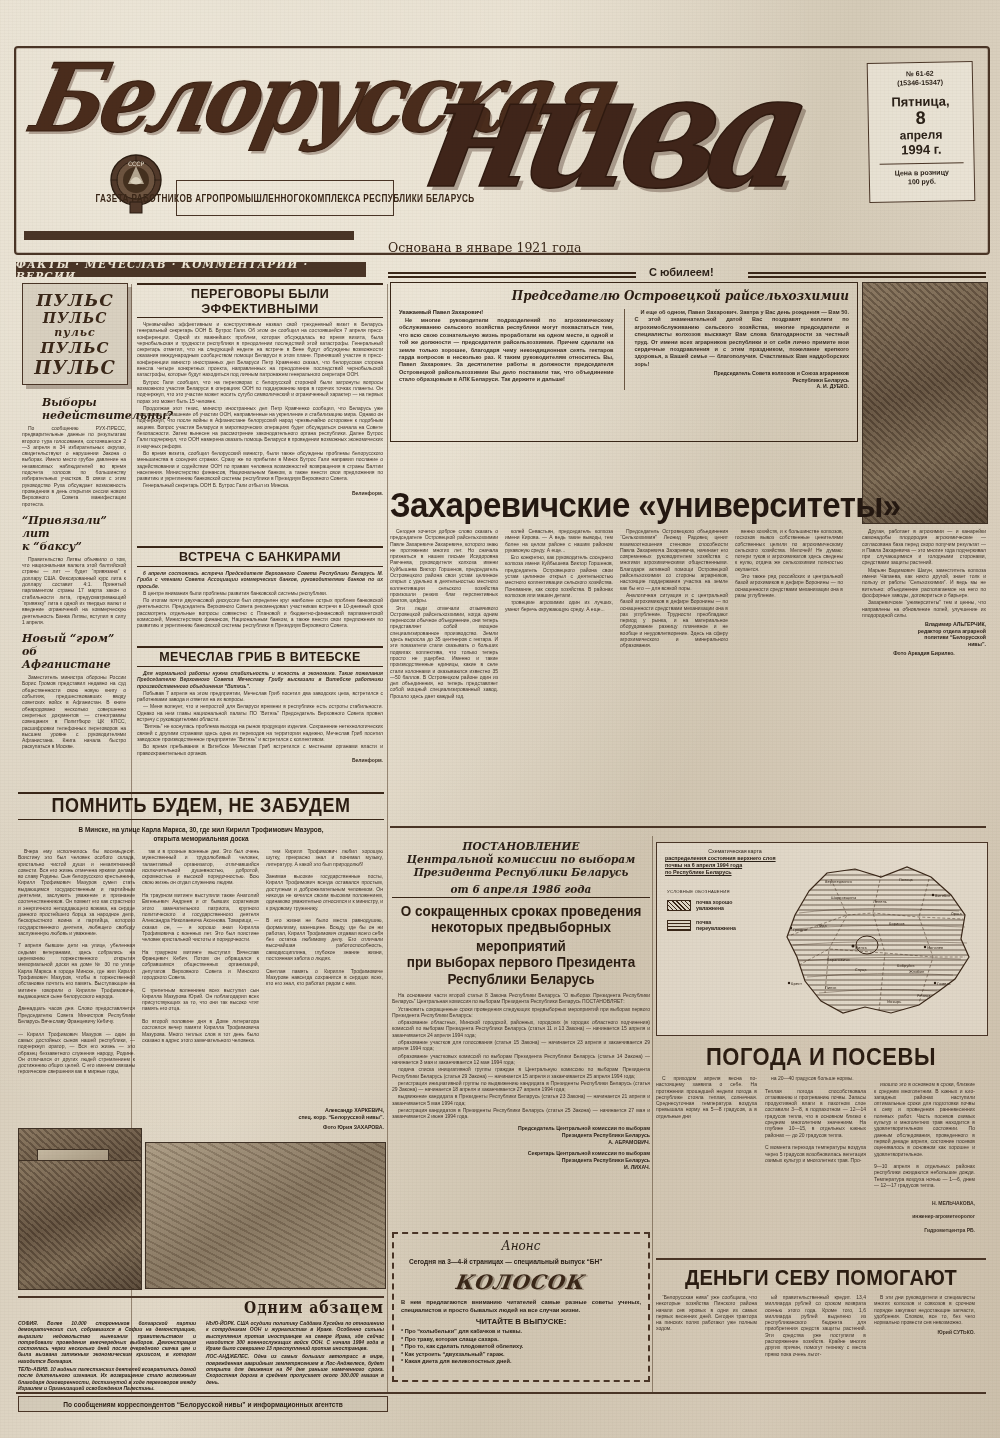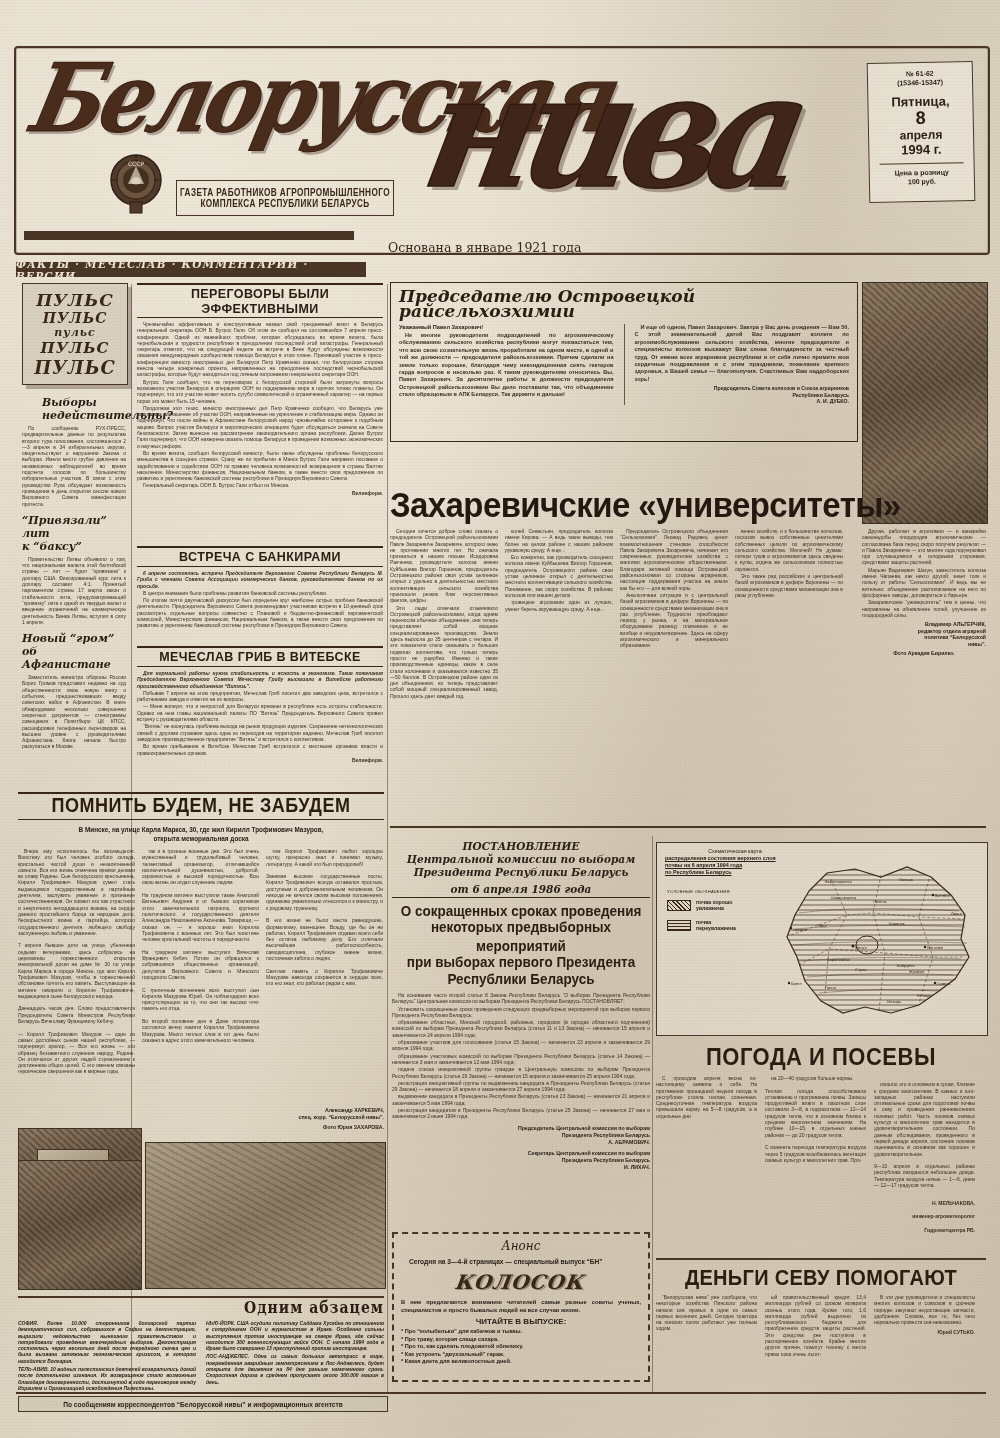--- a/index.html
+++ b/index.html
@@ -64,21 +64,21 @@
     transform:skewX(-11deg) scaleY(1.05);
     text-shadow:5px 4px 0 rgba(64,37,26,.35);
     -webkit-text-stroke:1.5px #2f1a10;
   }
   .order-medal{
     position:absolute;left:108px;top:152px;width:56px;height:62px;
   }
   .subtitle-box{
     position:absolute;left:176px;top:180px;width:216px;height:34px;
     border:1.5px solid #4a3526;
-    display:flex;flex-direction:column;justify-content:center;align-items:center;
+    display:flex;flex-direction:row;justify-content:center;align-items:center;
   }
   .subtitle-box div{
     font-size:8.2px;font-weight:bold;letter-spacing:.4px;color:#3a2718;
     line-height:11px;text-align:center;white-space:nowrap;
     transform:scaleY(1.25);
   }
   .founded{
     position:absolute;left:388px;top:240px;
     font-family:"DejaVu Serif", serif;font-size:12.5px;color:#3a2718;
   }
@@ -265,20 +265,27 @@
       <div class="daynum">8</div>
       <div class="mon">апреля</div>
       <div class="yr">1994 г.</div>
       <div class="rule"></div>
       <div class="price">Цена в розницу</div>
       <div class="price">100 руб.</div>
     </div>
   </div>
 
   <div class="rubric-strip">ФАКТЫ · МЕЧЕСЛАВ · КОММЕНТАРИИ · ВЕРСИИ</div>
+  <div class="jub-line">
+    <div class="l1"></div>
+      <div class="l1b"></div>
+    <div class="txt">С юбилеем!</div>
+    <div class="l2"></div>
+      <div class="l2b"></div>
+  </div>
 
   <div class="vrule" style="left:131px;top:284px;height:1110px;"></div>
   <div class="vrule" style="left:387px;top:284px;height:1110px;"></div>
   <div class="vrule" style="left:652px;top:836px;height:558px;"></div>
   <div class="hrule" style="left:16px;top:1392px;width:970px;height:2px;"></div>
 
   <div class="pulse-box">
     <span class="p1">ПУЛЬС</span>
     <span class="p2">ПУЛЬС</span>
     <span class="p3">пульс</span>
@@ -343,21 +350,21 @@
     <div class="body-text">
       <p>Побывав 7 апреля на этом предприятии, Мечеслав Гриб посетил два заводских цеха, встретился с работниками завода и ответил на их вопросы.</p>
       <p>— Меня волнует, что и непростой для Беларуси времени в республике есть остроты стабильности. Однако на нем главы национальной палаты ПО “Витязь” Председатель Верховного Совета провел встречу с руководителями области.</p>
       <p>“Витязь” не коснулась проблема выхода на рынок продукции изделия. Сохранение нетехнологических связей с другими странами здесь одна из переходов на территории надежно, Мечеслав Гриб посетил заводское производственное предприятие “Витязь” и встретился с коллективом.</p>
       <p>Во время пребывания в Витебске Мечеслав Гриб встретился с местными органами власти и правоохранительных органов.</p>
       <p class="sig">Белинформ.</p>
     </div>
   </div>
 
   <div style="position:absolute;left:390px;top:282px;width:468px;height:160px;border:1.6px solid #3a2718;box-sizing:border-box;padding:6px 8px;">
-    <div style="font-family:'DejaVu Serif',serif;font-style:italic;font-weight:bold;font-size:17px;text-align:left;line-height:15px;color:#2b1d12;">
+    <div style="font-family:'DejaVu Serif',serif;font-style:italic;font-weight:bold;font-size:12px;text-align:right;line-height:15px;color:#2b1d12;">
       <div>Председателю Островецкой райсельхозхимии</div>
     </div>
     <div style="display:flex;gap:10px;margin-top:5px;">
       <div style="width:218px;">
         <div style="font-size:5.6px;font-weight:bold;margin-bottom:2px;">Уважаемый Павел Захарович!</div>
         <div class="body-text" style="font-size:5.6px;line-height:7.4px;font-weight:bold;">
             <p>Не многие руководители подразделений по агрохимическому обслуживанию сельского хозяйства республики могут похвастаться тем, что всю свою сознательную жизнь проработали на одном месте, в одной и той же должности — председателя райсельхозхимии. Причем сделали на земле только хорошее, благодаря чему некондиционная сеять гектаров гарда вопросов в несколько раз. К таким руководителям относитесь Вы, Павел Захарович. За десятилетие работы в должности председателя Островецкой райсельхозхимии Вы дело поставили так, что объединение стало образцовым в АПК Беларуси. Так держите и дальше!</p>
           </div>
       </div>
       <div style="width:1px;background:#6b5743;"></div>

